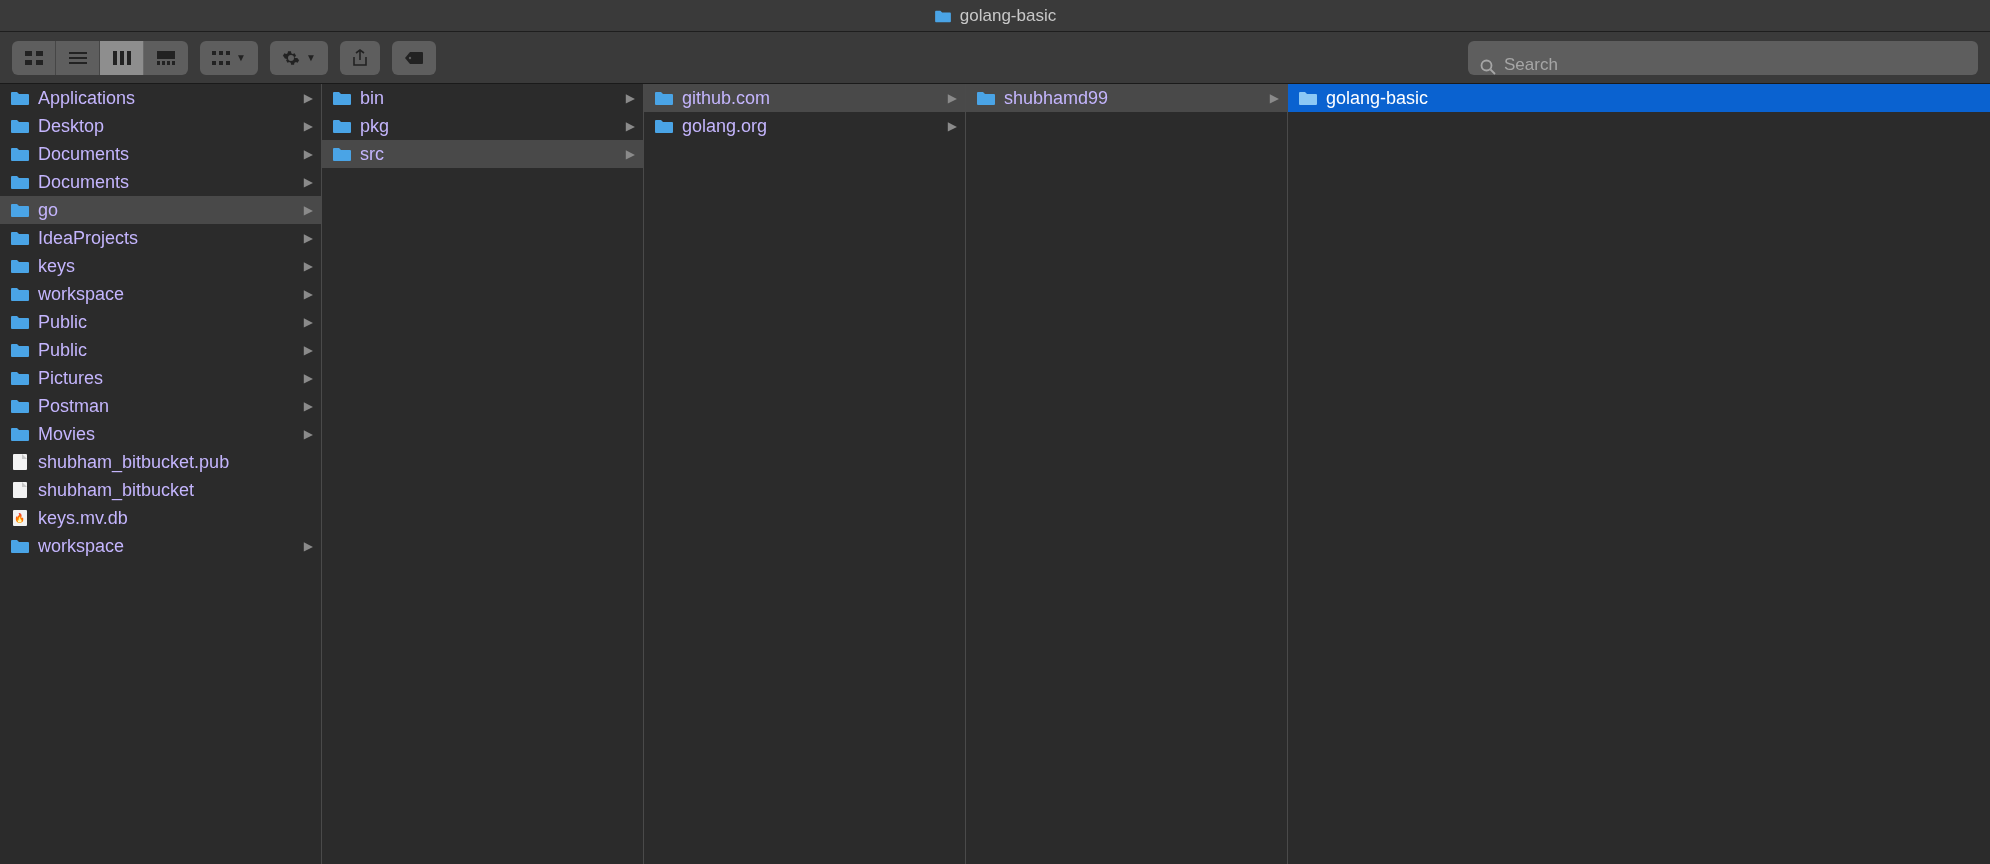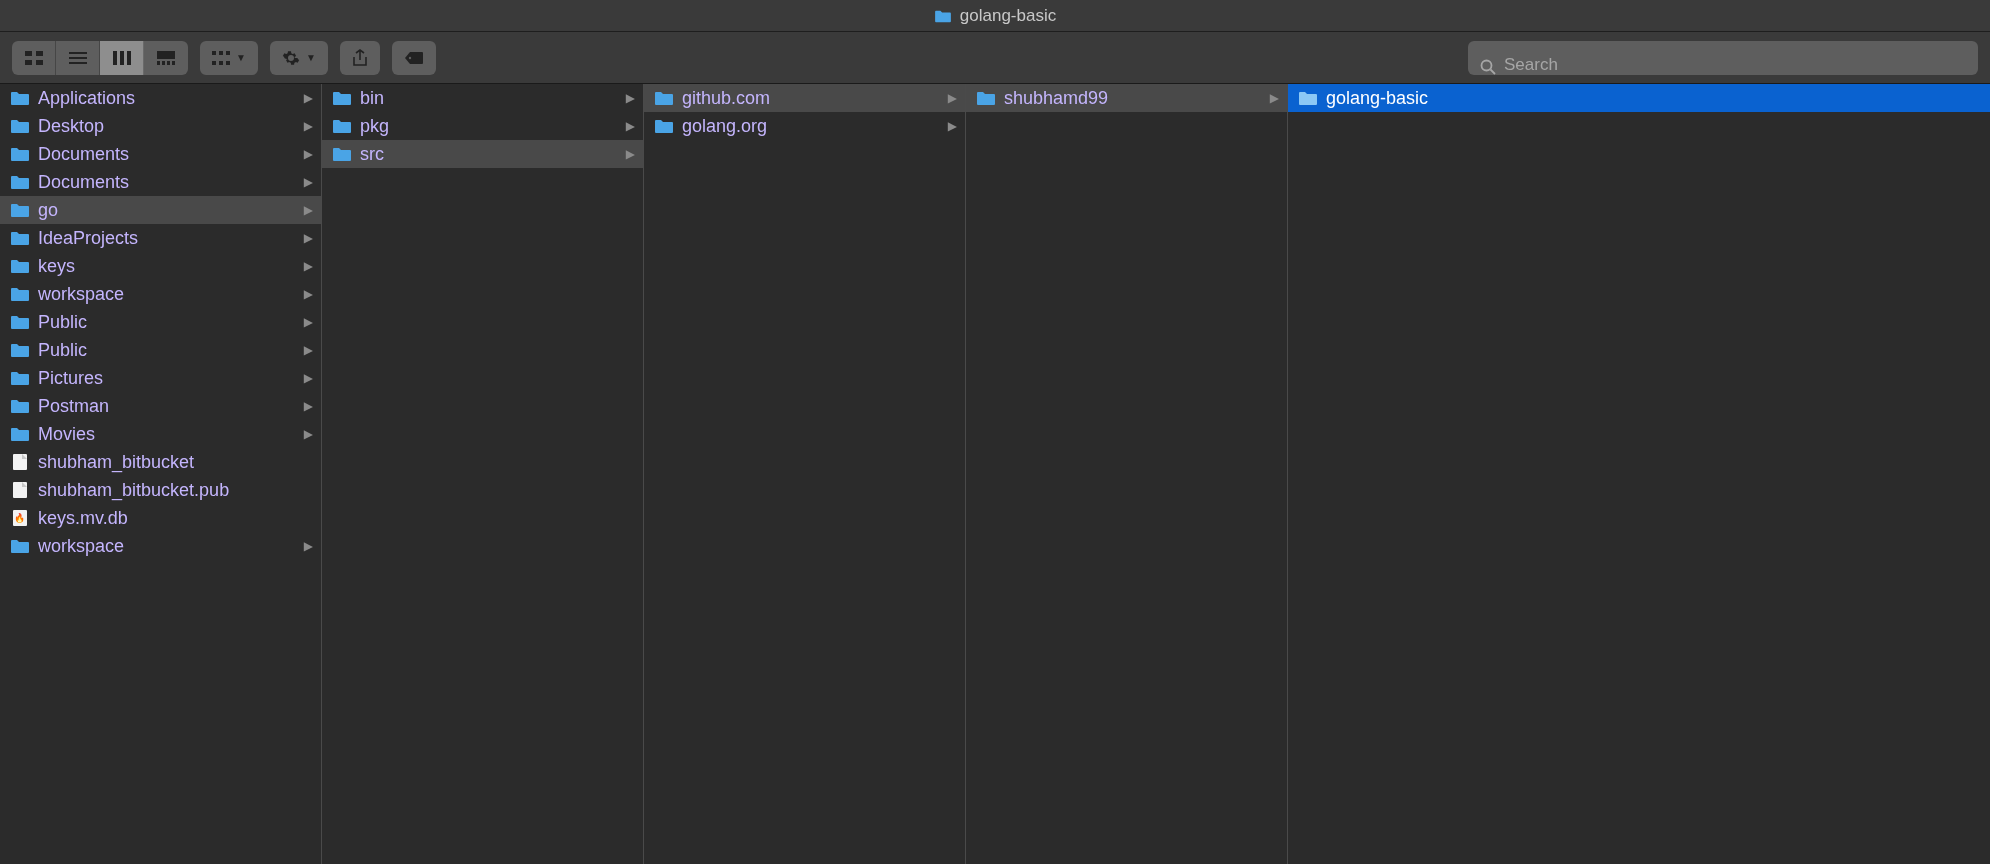--- a/index.html
+++ b/index.html
@@ -341,27 +341,27 @@
             <path class="folder-svg" d="M2 2h5l2 2h9a1 1 0 0 1 1 1v9a1 1 0 0 1-1 1H2a1 1 0 0 1-1-1V3a1 1 0 0 1 1-1z"></path>
           </svg>
         </span>
         <span class="label">Movies</span>
         <span class="chev">▶</span>
       </div>
       <div class="row">
         <span class="icon">
           <span class="file-blank"></span>
         </span>
+        <span class="label">shubham_bitbucket.pub</span>
+      </div>
+      <div class="row">
+        <span class="icon">
+          <span class="file-blank"></span>
+        </span>
         <span class="label">shubham_bitbucket</span>
-      </div>
-      <div class="row">
-        <span class="icon">
-          <span class="file-blank"></span>
-        </span>
-        <span class="label">shubham_bitbucket.pub</span>
       </div>
       <div class="row">
         <span class="icon">
           <span class="file-db">🔥</span>
         </span>
         <span class="label">keys.mv.db</span>
       </div>
       <div class="row">
         <span class="icon">
           <svg width="20" height="16" viewBox="0 0 20 16">

